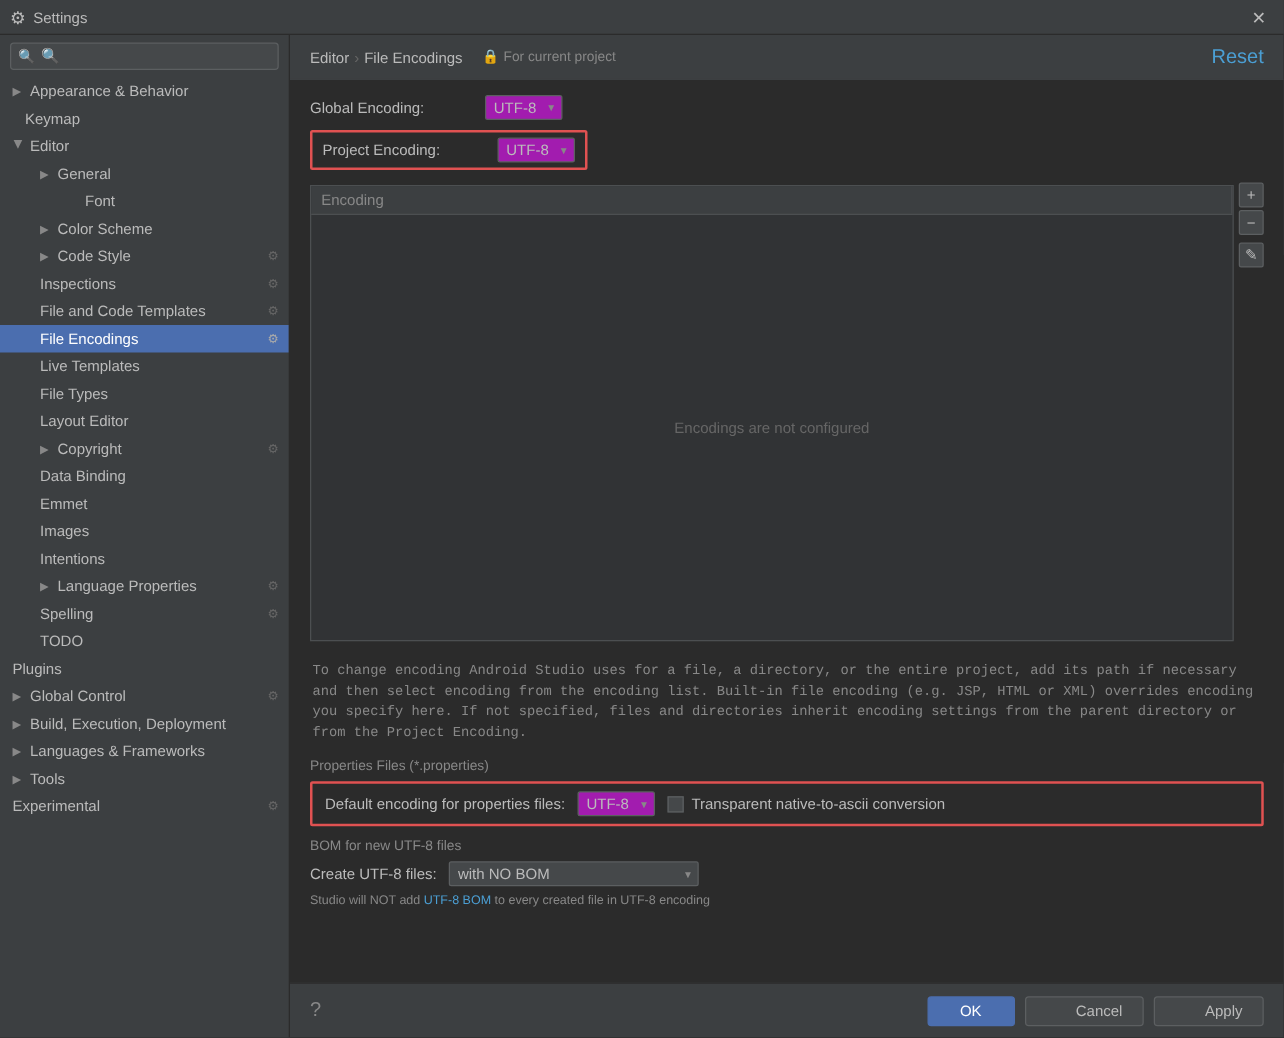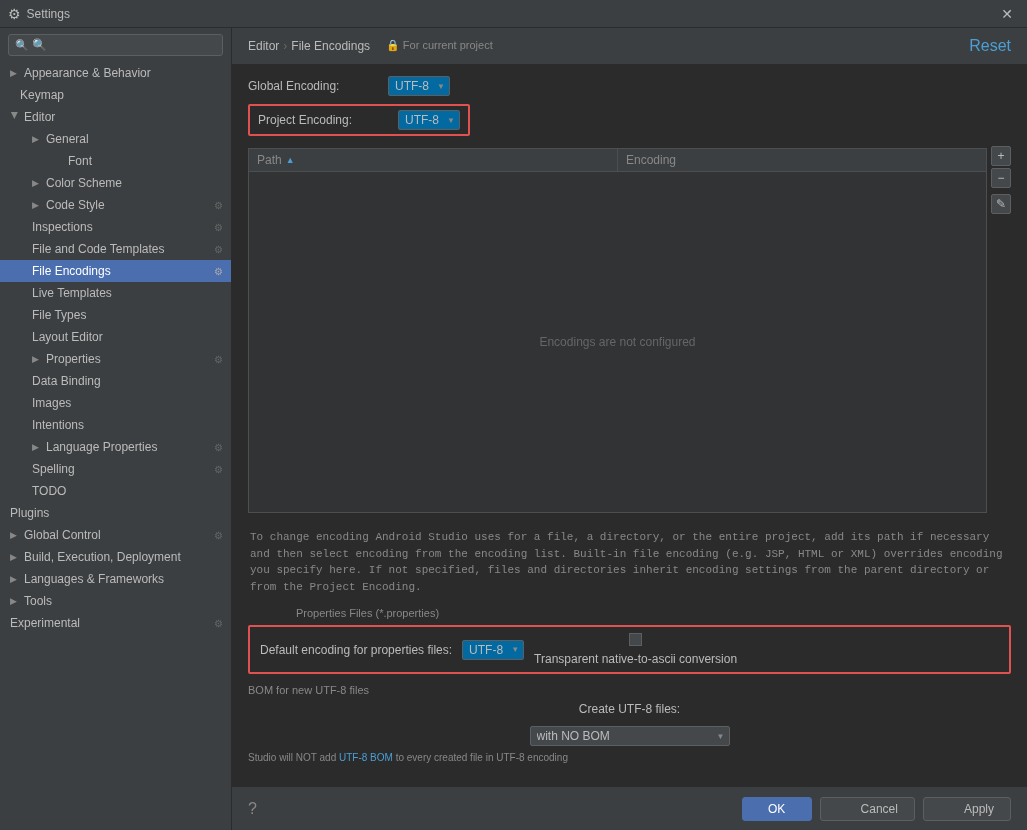--- a/index.html
+++ b/index.html
@@ -149,21 +149,21 @@
     }
     .select-wrapper::after {
       content: '▼';
       font-size: 8px;
       color: #888;
       position: absolute;
       right: 5px;
       pointer-events: none;
     }
     .select-wrapper select {
-      background: #0369a1;
+      background: #a21caf;
       border: 1px solid #5c5f61;
       color: #bbbbbb;
       font-size: 12px;
       padding: 2px 20px 2px 6px;
       border-radius: 2px;
       cursor: pointer;
       appearance: none;
       -webkit-appearance: none;
     }
     .project-encoding-box {
@@ -237,53 +237,50 @@
       font-size: 11px;
       line-height: 1.5;
       margin-bottom: 12px;
       padding: 0 2px;
       font-family: Liberation Mono, monospace;
     }
     .section-title {
       color: #888;
       font-size: 11px;
       margin-bottom: 6px;
-      margin-left: 48px;
     }
     .props-box {
       border: 2px solid #e05252;
       border-radius: 2px;
       padding: 6px 10px;
       display: flex;
       align-items: center;
       gap: 10px;
       margin-bottom: 10px;
     }
     .props-label { color: #bbbbbb; font-size: 12px; }
     .checkbox-row {
       display: flex;
       align-items: center;
       gap: 6px;
-      flex-direction: column;
     }
     .checkbox {
       width: 13px;
       height: 13px;
       border: 1px solid #5c5f61;
       background: #45484a;
       flex-shrink: 0;
     }
     .bom-section { margin-top: 8px; }
     .bom-title { color: #888; font-size: 11px; margin-bottom: 6px; }
     .bom-row {
       display: flex;
       align-items: center;
       gap: 10px;
       margin-bottom: 6px;
-      flex-direction: column;
     }
     .bom-label { color: #bbbbbb; font-size: 12px; }
     .bom-select-wrapper {
       position: relative;
       display: inline-flex;
       align-items: center;
     }
     .bom-select-wrapper::after {
       content: '▼';
       font-size: 8px;
@@ -447,29 +444,32 @@
       <span>File Types</span>
     </div>
 
     <div class="sidebar-item indent2">
       <span>Layout Editor</span>
     </div>
 
     <div class="sidebar-item indent2">
       <div class="sidebar-item-label-row">
         <span class="arrow">▶</span>
-        <span>Properties</span>
+        <span>Copyright</span>
       </div>
       <span class="sidebar-icon-right">⚙</span>
     </div>
 
     <div class="sidebar-item indent2">
       <span>Data Binding</span>
     </div>
 
+    <div class="sidebar-item indent2">
+      <span>Emmet</span>
+    </div>
 
     <div class="sidebar-item indent2">
       <span>Images</span>
     </div>
 
     <div class="sidebar-item indent2">
       <span>Intentions</span>
     </div>
 
     <div class="sidebar-item indent2">
@@ -565,24 +565,20 @@
           <select>
             <option>UTF-8</option>
           </select>
         </div>
       </div>
 
       
       <div class="table-layout">
         <div class="table-container" style="flex:1;">
           <div class="table-header">
-            <div class="table-header-cell">
-              <span>Path</span>
-              <span class="sort-arrow">▲</span>
-            </div>
             <div class="table-header-cell">
               <span>Encoding</span>
             </div>
           </div>
           <div class="table-body">
             <span class="empty-message">Encodings are not configured</span>
           </div>
         </div>
         <div class="table-actions">
           <div class="table-action-btn">+</div>

